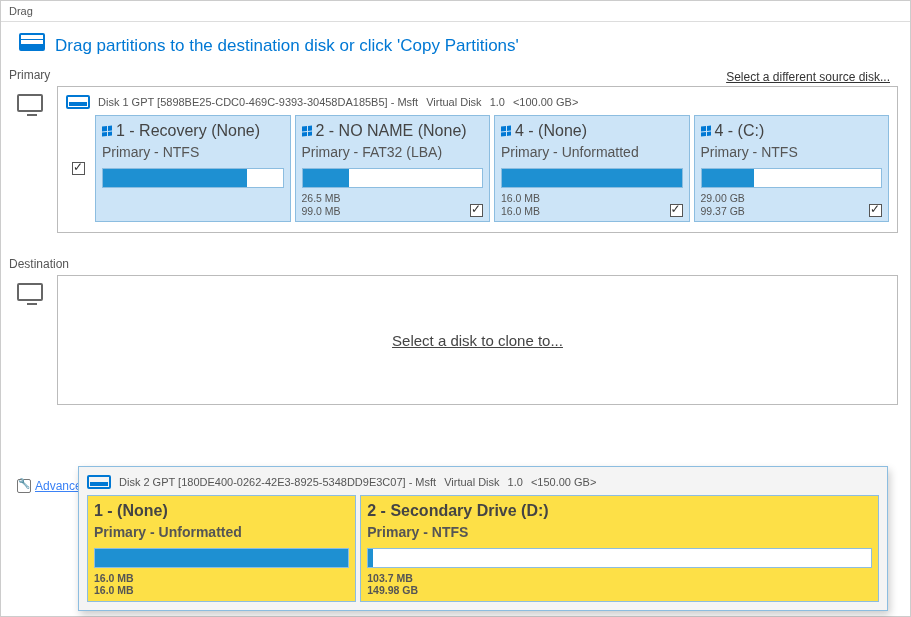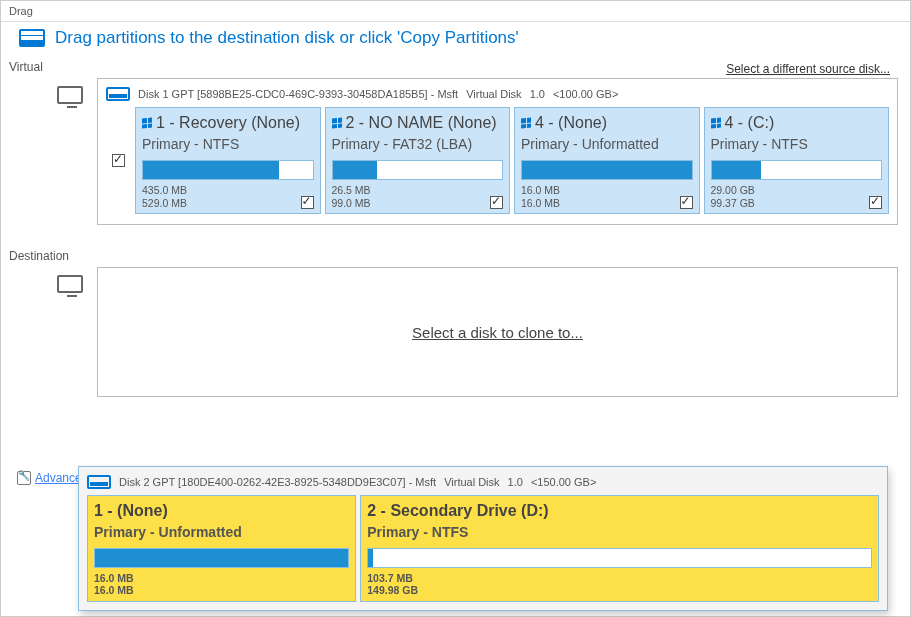--- a/index.html
+++ b/index.html
@@ -3,23 +3,23 @@
 <meta charset="utf-8">
 <style>
 * { box-sizing: border-box; margin: 0; padding: 0; }
 body { font-family: "Segoe UI", Tahoma, sans-serif; font-size: 12px; color: #333; background: #fff; width: 911px; height: 617px; overflow: hidden; position: relative; }
 .window { border: 1px solid #ccc; width: 100%; height: 100%; }
 .tab-label { padding: 4px 8px; font-size: 11px; color: #555; border-bottom: 1px solid #ddd; }
 .header-row { display: flex; align-items: center; gap: 10px; padding: 6px 12px 6px 18px; }
 .drive-icon-big { width: 26px; height: 18px; border: 2px solid #0078d4; border-radius: 2px; position: relative; display: flex; flex-direction: column; }
 .drive-icon-big .slot { flex:1; border-bottom: 1px solid #0078d4; }
 .drive-icon-big .slot:last-child { border-bottom:none; background:#0078d4; }
-.instruction { color: #0078d4; font-size: 17px; }
+.instruction { color: #0078d4; font-size: 17px; margin-top: 8px; }
 .section-label { font-size: 12px; color: #555; padding: 2px 4px 2px 4px; }
-.source-area, .dest-area { display: flex; gap: 10px; padding: 0 12px; align-items: flex-start; margin-left: 40px; }
+.source-area, .dest-area { display: flex; gap: 10px; padding: 0 12px; align-items: flex-start; }
 .monitor-icon { width: 26px; height: 18px; border: 2px solid #666; border-radius: 2px; margin: 8px 4px; position: relative; }
 .monitor-icon::after { content:""; position:absolute; bottom:-6px; left:8px; width:10px; height:2px; background:#666; }
 .disk-panel { flex:1; border: 1px solid #bbb; padding: 6px 8px 10px 8px; min-height: 120px; }
 .disk-header { display: flex; align-items: center; gap: 8px; padding: 2px 0 6px 0; font-size: 11px; color: #555; flex-wrap: wrap; }
 .disk-icon-sm { width: 24px; height: 14px; border: 2px solid #0078d4; border-radius: 2px; position: relative; }
 .disk-icon-sm::after { content:""; position:absolute; bottom:1px; left:1px; right:1px; height:4px; background:#0078d4; }
 .partitions-row { display: flex; gap: 4px; align-items: stretch; }
 .row-check { display:flex; align-items:center; padding: 0 6px; }
 .checkbox { width:13px; height:13px; border:1px solid #555; background:#fff; position:relative; }
 .checkbox.checked::after { content:"✓"; position:absolute; top:-3px; left:0px; font-size:12px; color:#333; }
@@ -55,21 +55,21 @@
   <div class="header-row">
     <div class="drive-icon-big">
         <div class="slot"></div>
         <div class="slot"></div>
         <div class="slot"></div>
       </div>
     <div class="instruction">Drag partitions to the destination disk or click 'Copy Partitions'</div>
   </div>
 
   <div class="section-head-row">
-    <div class="section-label">Virtual</div>
+    <div class="section-label">Primary</div>
     <div class="top-right-link">Select a different source disk...</div>
   </div>
 
   <div class="source-area">
     <div class="monitor-icon"></div>
     <div class="disk-panel">
       <div class="disk-header">
         <div class="disk-icon-sm"></div>
         <span>Disk 1 GPT [5898BE25-CDC0-469C-9393-30458DA185B5] - Msft</span>
         <span>Virtual Disk</span>
@@ -88,27 +88,20 @@
                 <span></span>
                 <span></span>
                 <span></span>
               </div>
               <span>1 - Recovery (None)</span>
             </div>
           <div class="part-sub">Primary - NTFS</div>
           <div class="usage-bar">
               <div class="usage-fill" style="width:80%"></div>
             </div>
-          <div class="part-footer">
-            <div class="part-sizes">
-                <div>435.0 MB</div>
-                <div>529.0 MB</div>
-              </div>
-            <div class="checkbox checked"></div>
-          </div>
         </div>
 
         <div class="partition">
           <div class="part-title-row">
               <div class="win-icon">
                 <span></span>
                 <span></span>
                 <span></span>
                 <span></span>
               </div>

